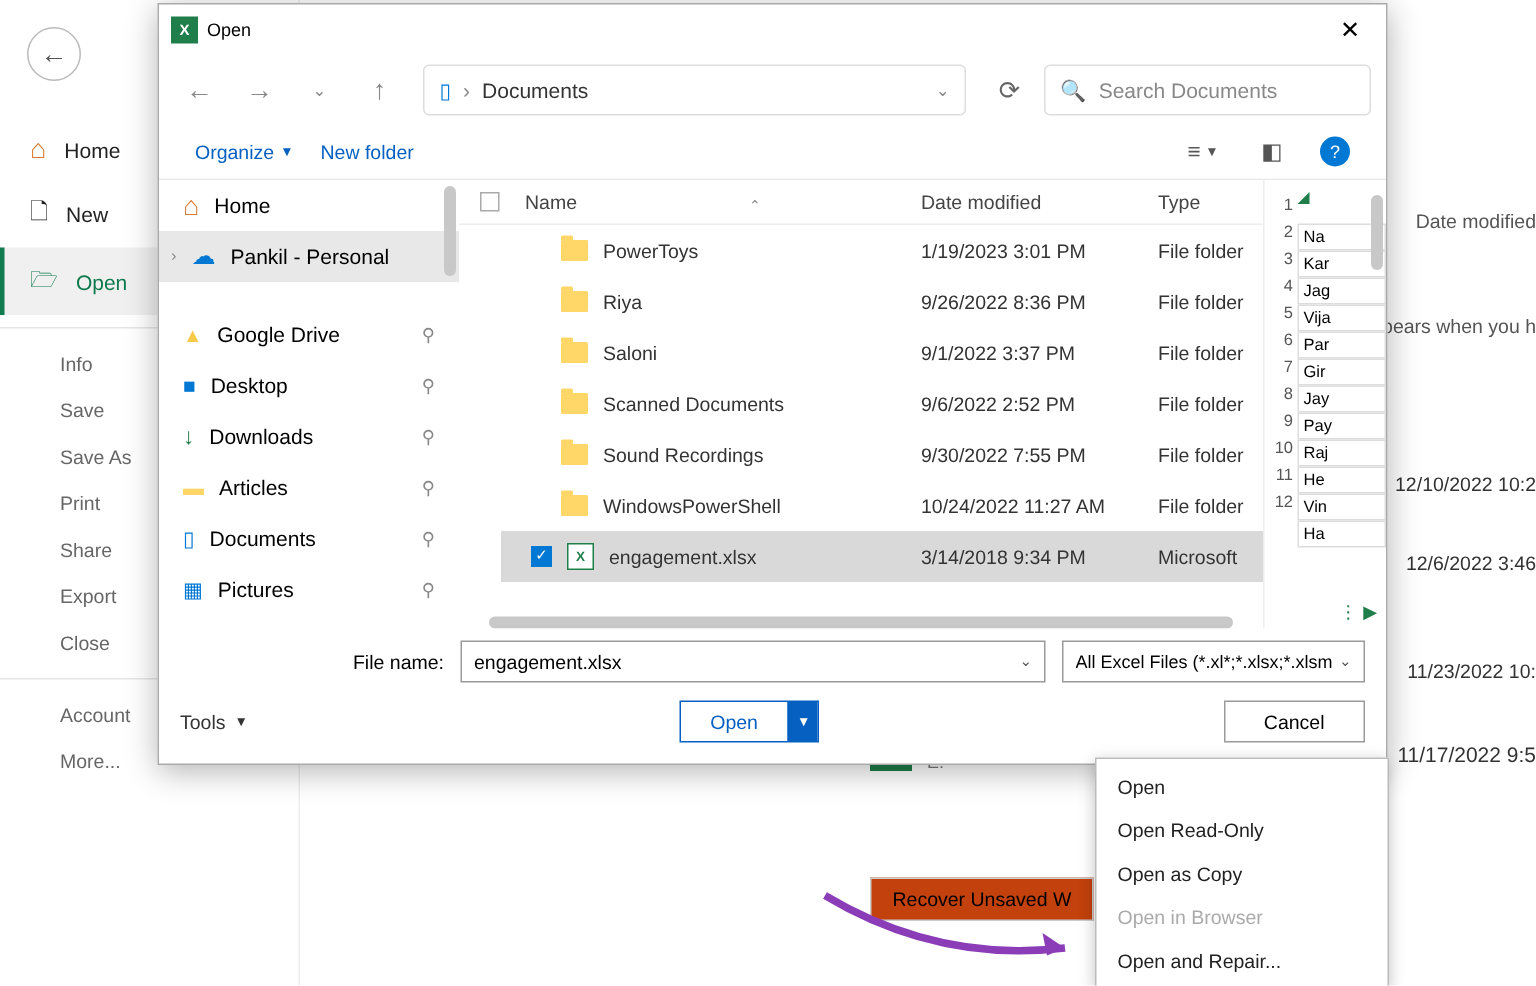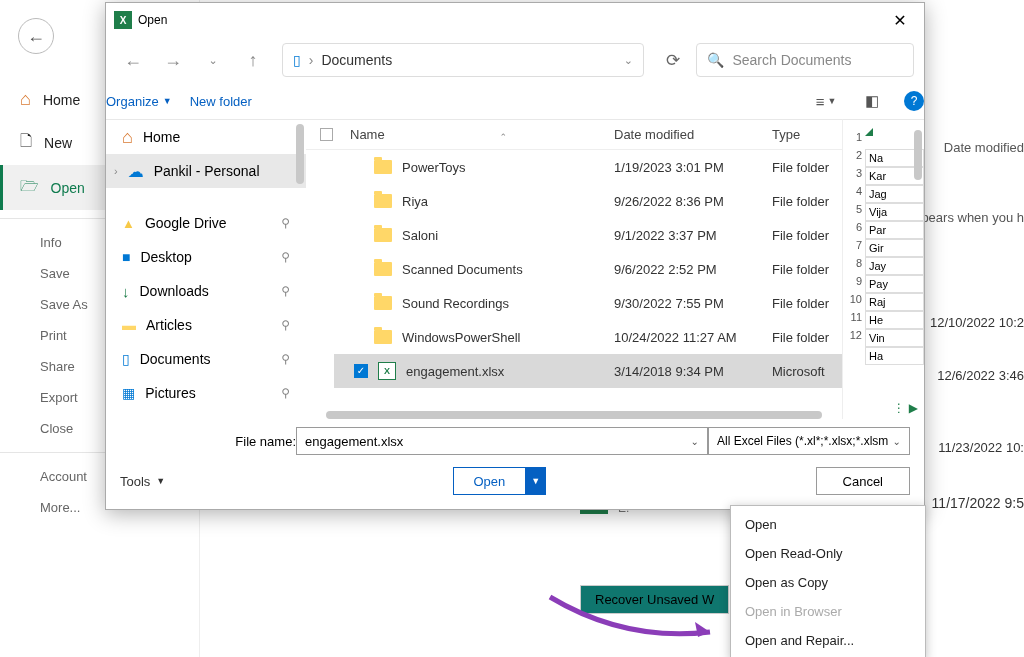--- a/index.html
+++ b/index.html
@@ -8,35 +8,35 @@
 
 .backstage { position: absolute; inset: 0; background: #fff; display: flex; }
 .bs-sidebar { width: 200px; background: #fff; border-right: 1px solid #eee; padding-top: 18px; }
 .bs-back { width: 36px; height: 36px; border: 1px solid #bbb; border-radius: 50%; margin-left: 18px; display: flex; align-items: center; justify-content: center; font-size: 18px; color: #555; cursor: pointer; }
 .bs-nav { margin-top: 25px; }
 .bs-nav-item { padding: 10px 20px; display: flex; align-items: center; gap: 12px; font-size: 14px; color: #222; cursor: pointer; }
 .bs-nav-item.active { color: #0f7b4e; border-left: 3px solid #0f7b4e; background: #f0f0f0; padding-left: 17px; }
 .bs-sub { padding: 8px 40px; color: #666; font-size: 13px; cursor: pointer; }
 .bs-divider { border-top: 1px solid #e5e5e5; margin: 8px 0; }
 .bs-main { flex: 1; padding: 30px; position: relative; }
-.bs-recover { margin-top: 20px; display: inline-flex; align-items: center; gap: 6px; padding: 6px 14px; border: 1px solid #ccc; background: #0f766e; font-size: 13px; }
+.bs-recover { margin-top: 20px; display: inline-flex; align-items: center; gap: 6px; padding: 6px 14px; border: 1px solid #ccc; background: #c2410c; font-size: 13px; }
 
 
 .dialog { position: absolute; left: 105px; top: 2px; width: 820px; height: 508px; background: #fff; border: 1px solid #aaa; box-shadow: 0 4px 20px rgba(0,0,0,0.3); display: flex; flex-direction: column; }
 .dlg-tb { height: 34px; display: flex; align-items: center; padding: 0 8px; gap: 6px; }
 .dlg-xl { width: 18px; height: 18px; background: #1f7e4a; color: #fff; font-size: 10px; font-weight: bold; display: flex; align-items: center; justify-content: center; }
 .dlg-title { font-size: 12px; flex: 1; }
 .dlg-close { width: 32px; height: 28px; display: flex; align-items: center; justify-content: center; font-size: 16px; cursor: pointer; }
 .dlg-nav { height: 46px; display: flex; align-items: center; padding: 0 10px; gap: 6px; }
 .nav-btn { width: 34px; height: 34px; display: flex; align-items: center; justify-content: center; color: #888; font-size: 18px; cursor: pointer; }
 .crumb { flex: 1; height: 34px; border: 1px solid #ddd; border-radius: 4px; display: flex; align-items: center; padding: 0 10px; font-size: 14px; color: #333; gap: 8px; margin: 0 6px; }
 .crumb .chev { margin-left: auto; color: #888; font-size: 11px; }
 .refresh { width: 34px; display: flex; align-items: center; justify-content: center; color: #666; font-size: 17px; cursor: pointer; }
 .search { width: 218px; height: 34px; border: 1px solid #ddd; border-radius: 4px; display: flex; align-items: center; padding: 0 10px; gap: 8px; color: #888; font-size: 14px; }
-.dlg-toolbar { height: 36px; display: flex; align-items: center; padding: 0 0; gap: 18px; font-size: 13px; }
+.dlg-toolbar { height: 36px; display: flex; align-items: center; padding: 0 24px; gap: 18px; font-size: 13px; }
 .tbtn { color: #0560c2; cursor: pointer; display: flex; align-items: center; gap: 4px; }
 .tb-spacer { flex: 1; }
 .tb-icon { width: 28px; height: 28px; display: flex; align-items: center; justify-content: center; color: #555; cursor: pointer; font-size: 15px; }
 .help-ic { background: #0078d4; color: #fff; border-radius: 50%; width: 20px; height: 20px; font-size: 12px; }
 .dlg-body { flex: 1; display: flex; overflow: hidden; }
 
 
 .places { width: 200px; border-top: 1px solid #e8e8e8; position: relative; overflow: hidden; }
 .place { height: 34px; display: flex; align-items: center; gap: 10px; padding: 0 16px; font-size: 14px; cursor: pointer; }
 .place.sel { background: #e8e8e8; }
@@ -66,21 +66,21 @@
 .prev-grid { position: absolute; top: 8px; left: 4px; right: 0; }
 .prev-row { display: flex; height: 18px; align-items: center; }
 .prev-num { width: 18px; text-align: right; padding-right: 3px; color: #555; }
 .prev-cell { flex: 1; border: 1px solid #ddd; padding: 0 3px; white-space: nowrap; overflow: hidden; height: 18px; line-height: 16px; margin-top: 41px; }
 .prev-corner { position: absolute; top: 8px; left: 22px; width: 0; height: 0; border-left: 8px solid transparent; border-bottom: 8px solid #1f7e4a; }
 .prev-vscroll { position: absolute; right: 2px; top: 10px; width: 8px; height: 50px; background: #c8c8c8; border-radius: 4px; }
 .prev-nav { position: absolute; bottom: 4px; right: 6px; color: #1f7e4a; font-size: 12px; display: flex; gap: 4px; }
 
 
 .dlg-bottom { padding: 8px 14px 14px; }
-.fn-row { display: flex; align-items: center; gap: 0; margin-bottom: 12px; }
+.fn-row { display: flex; align-items: center; gap: 11px; margin-bottom: 12px; }
 .fn-label { font-size: 13px; width: 176px; text-align: right; }
 .fn-input { flex: 1; height: 28px; border: 1px solid #9a9a9a; padding: 0 8px; font-size: 13px; display: flex; align-items: center; justify-content: space-between; }
 .fn-filter { width: 202px; height: 28px; border: 1px solid #9a9a9a; padding: 0 8px; font-size: 12px; display: flex; align-items: center; justify-content: space-between; white-space: nowrap; overflow: hidden; }
 .btn-row { display: flex; align-items: center; justify-content: space-between; gap: 14px; }
 .tools { font-size: 13px; color: #333; display: flex; align-items: center; gap: 6px; margin-right: 18px; cursor: pointer; }
 .btn { height: 28px; border: 1px solid #9a9a9a; background: #fff; font-size: 13px; cursor: pointer; display: flex; align-items: center; }
 .btn-open { color: #0560c2; border-color: #0560c2; }
 .btn-open .main { padding: 0 20px; }
 .btn-open .dd { border-left: 1px solid #0560c2; width: 20px; display: flex; align-items: center; justify-content: center; font-size: 9px; background: #0560c2; color: #fff; align-self: stretch; }
 .btn-cancel { padding: 0 26px; }

